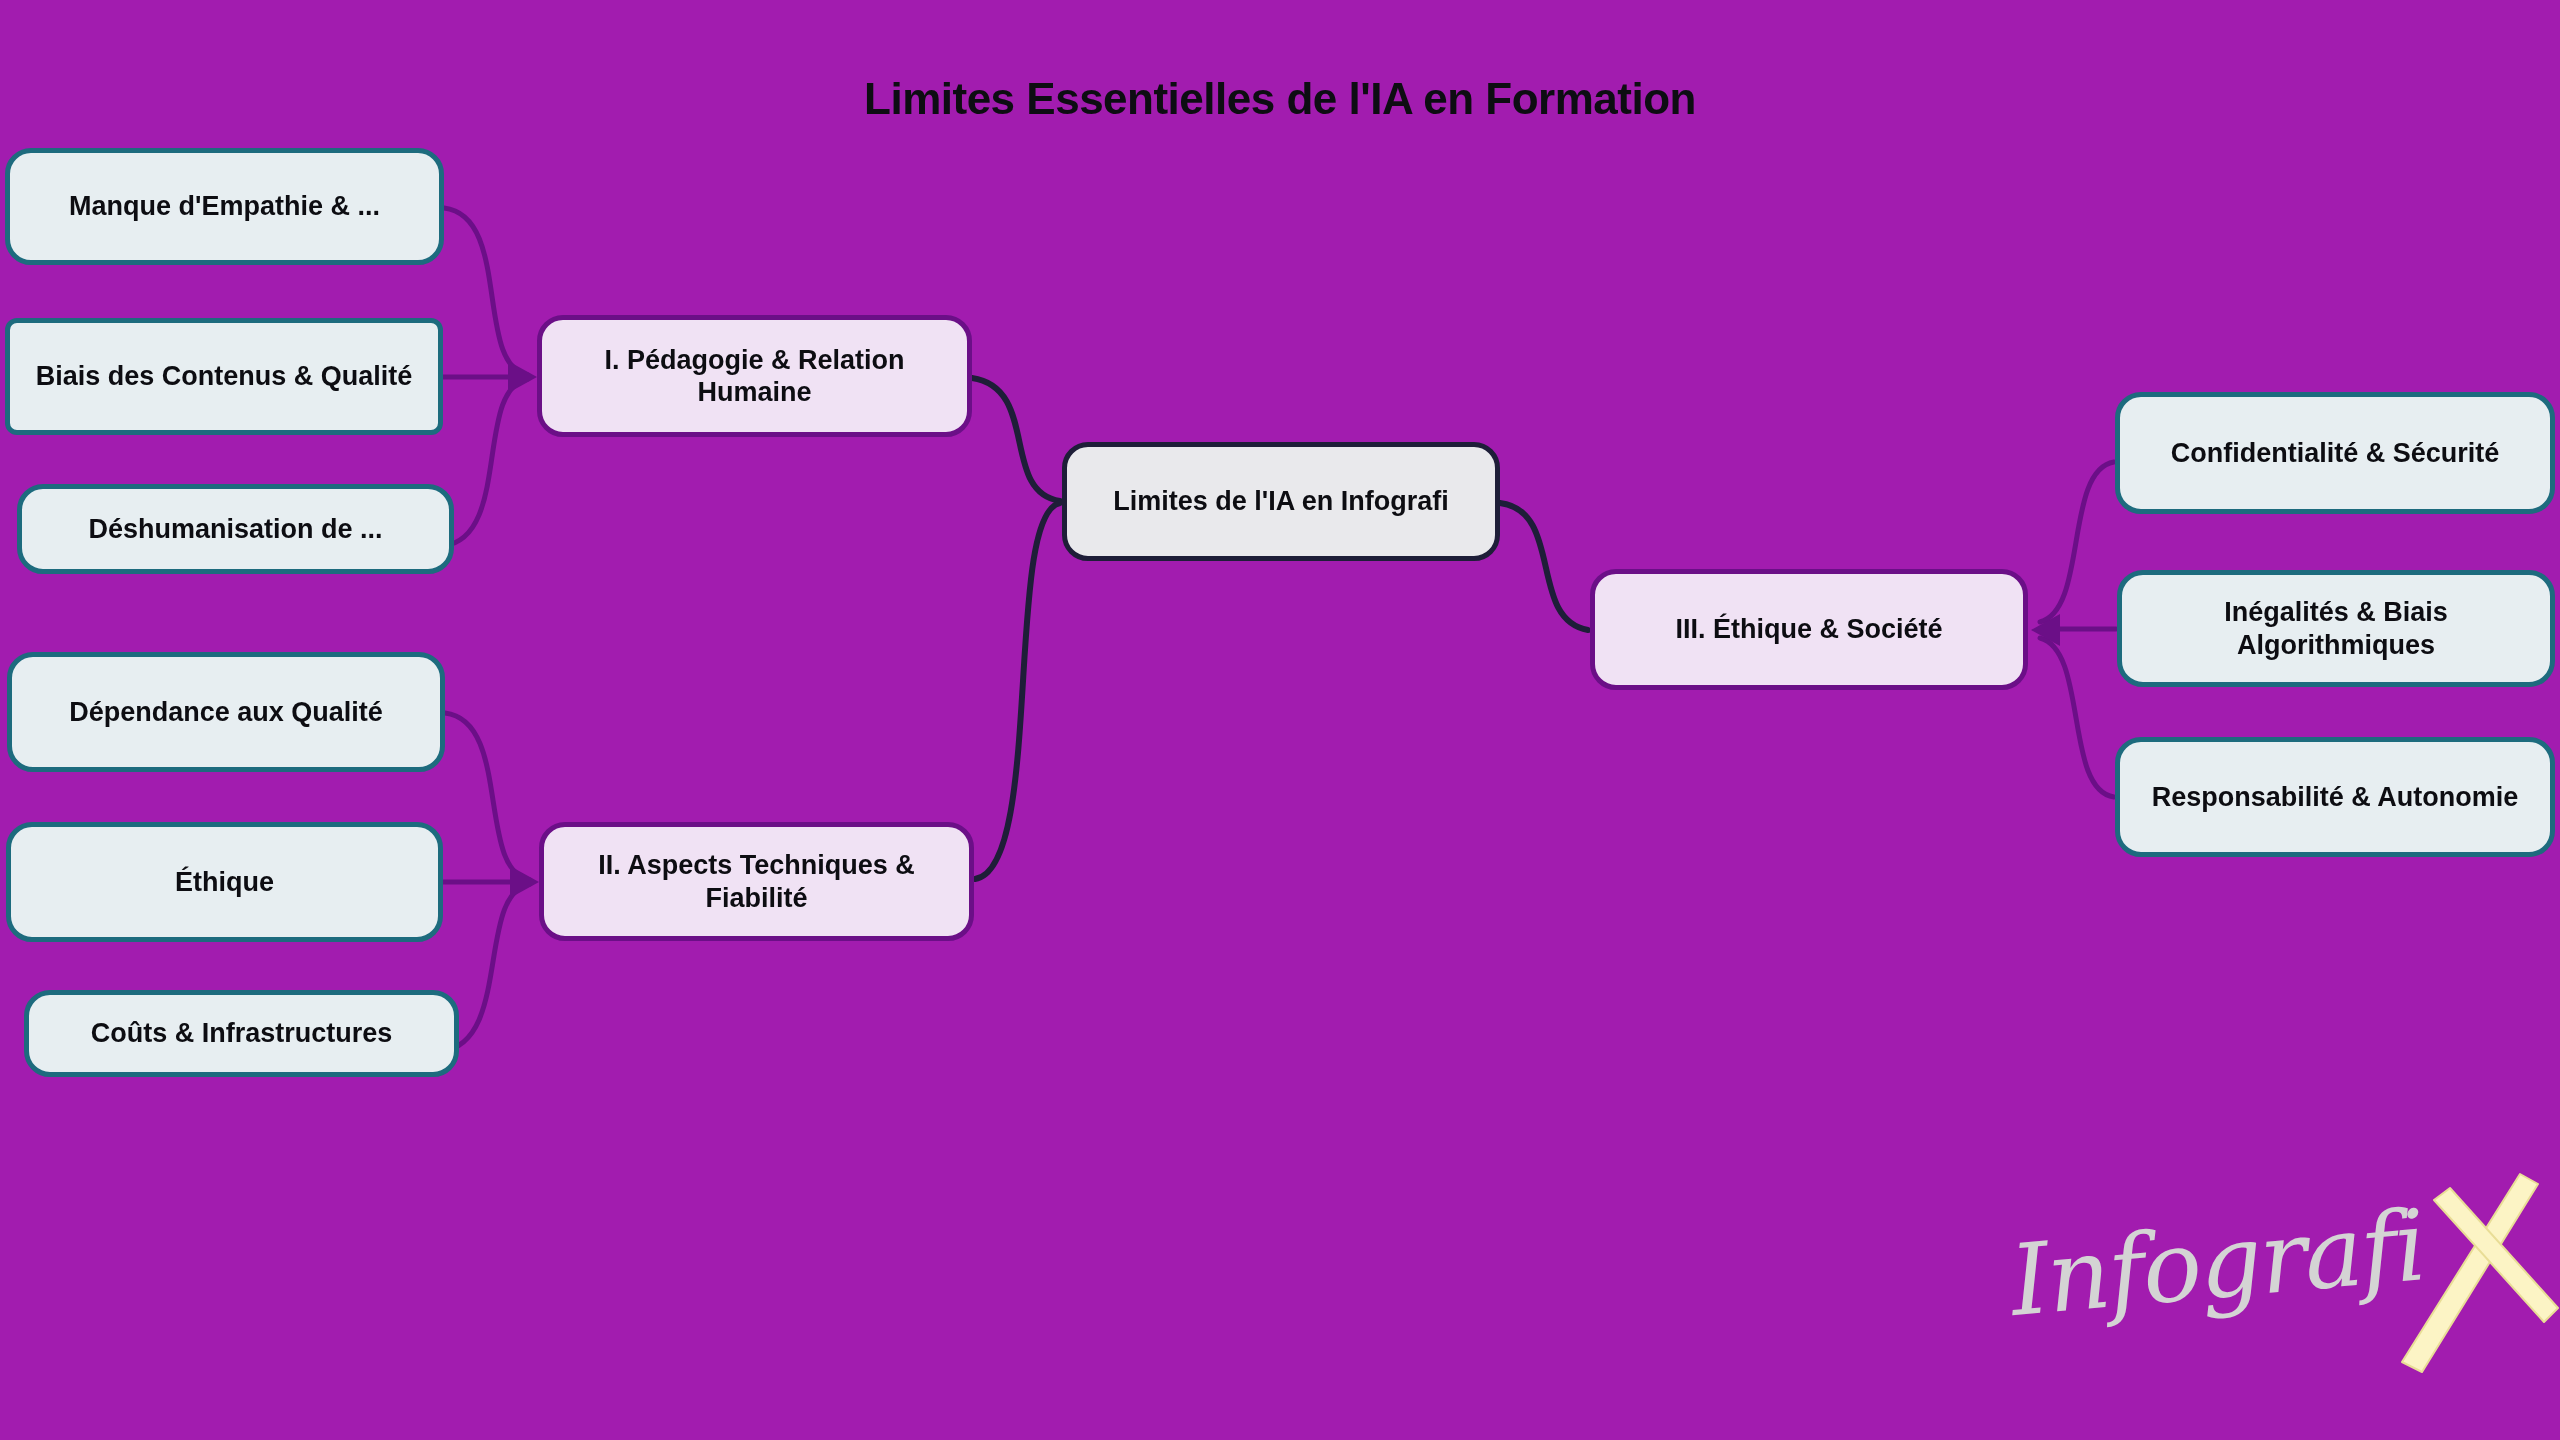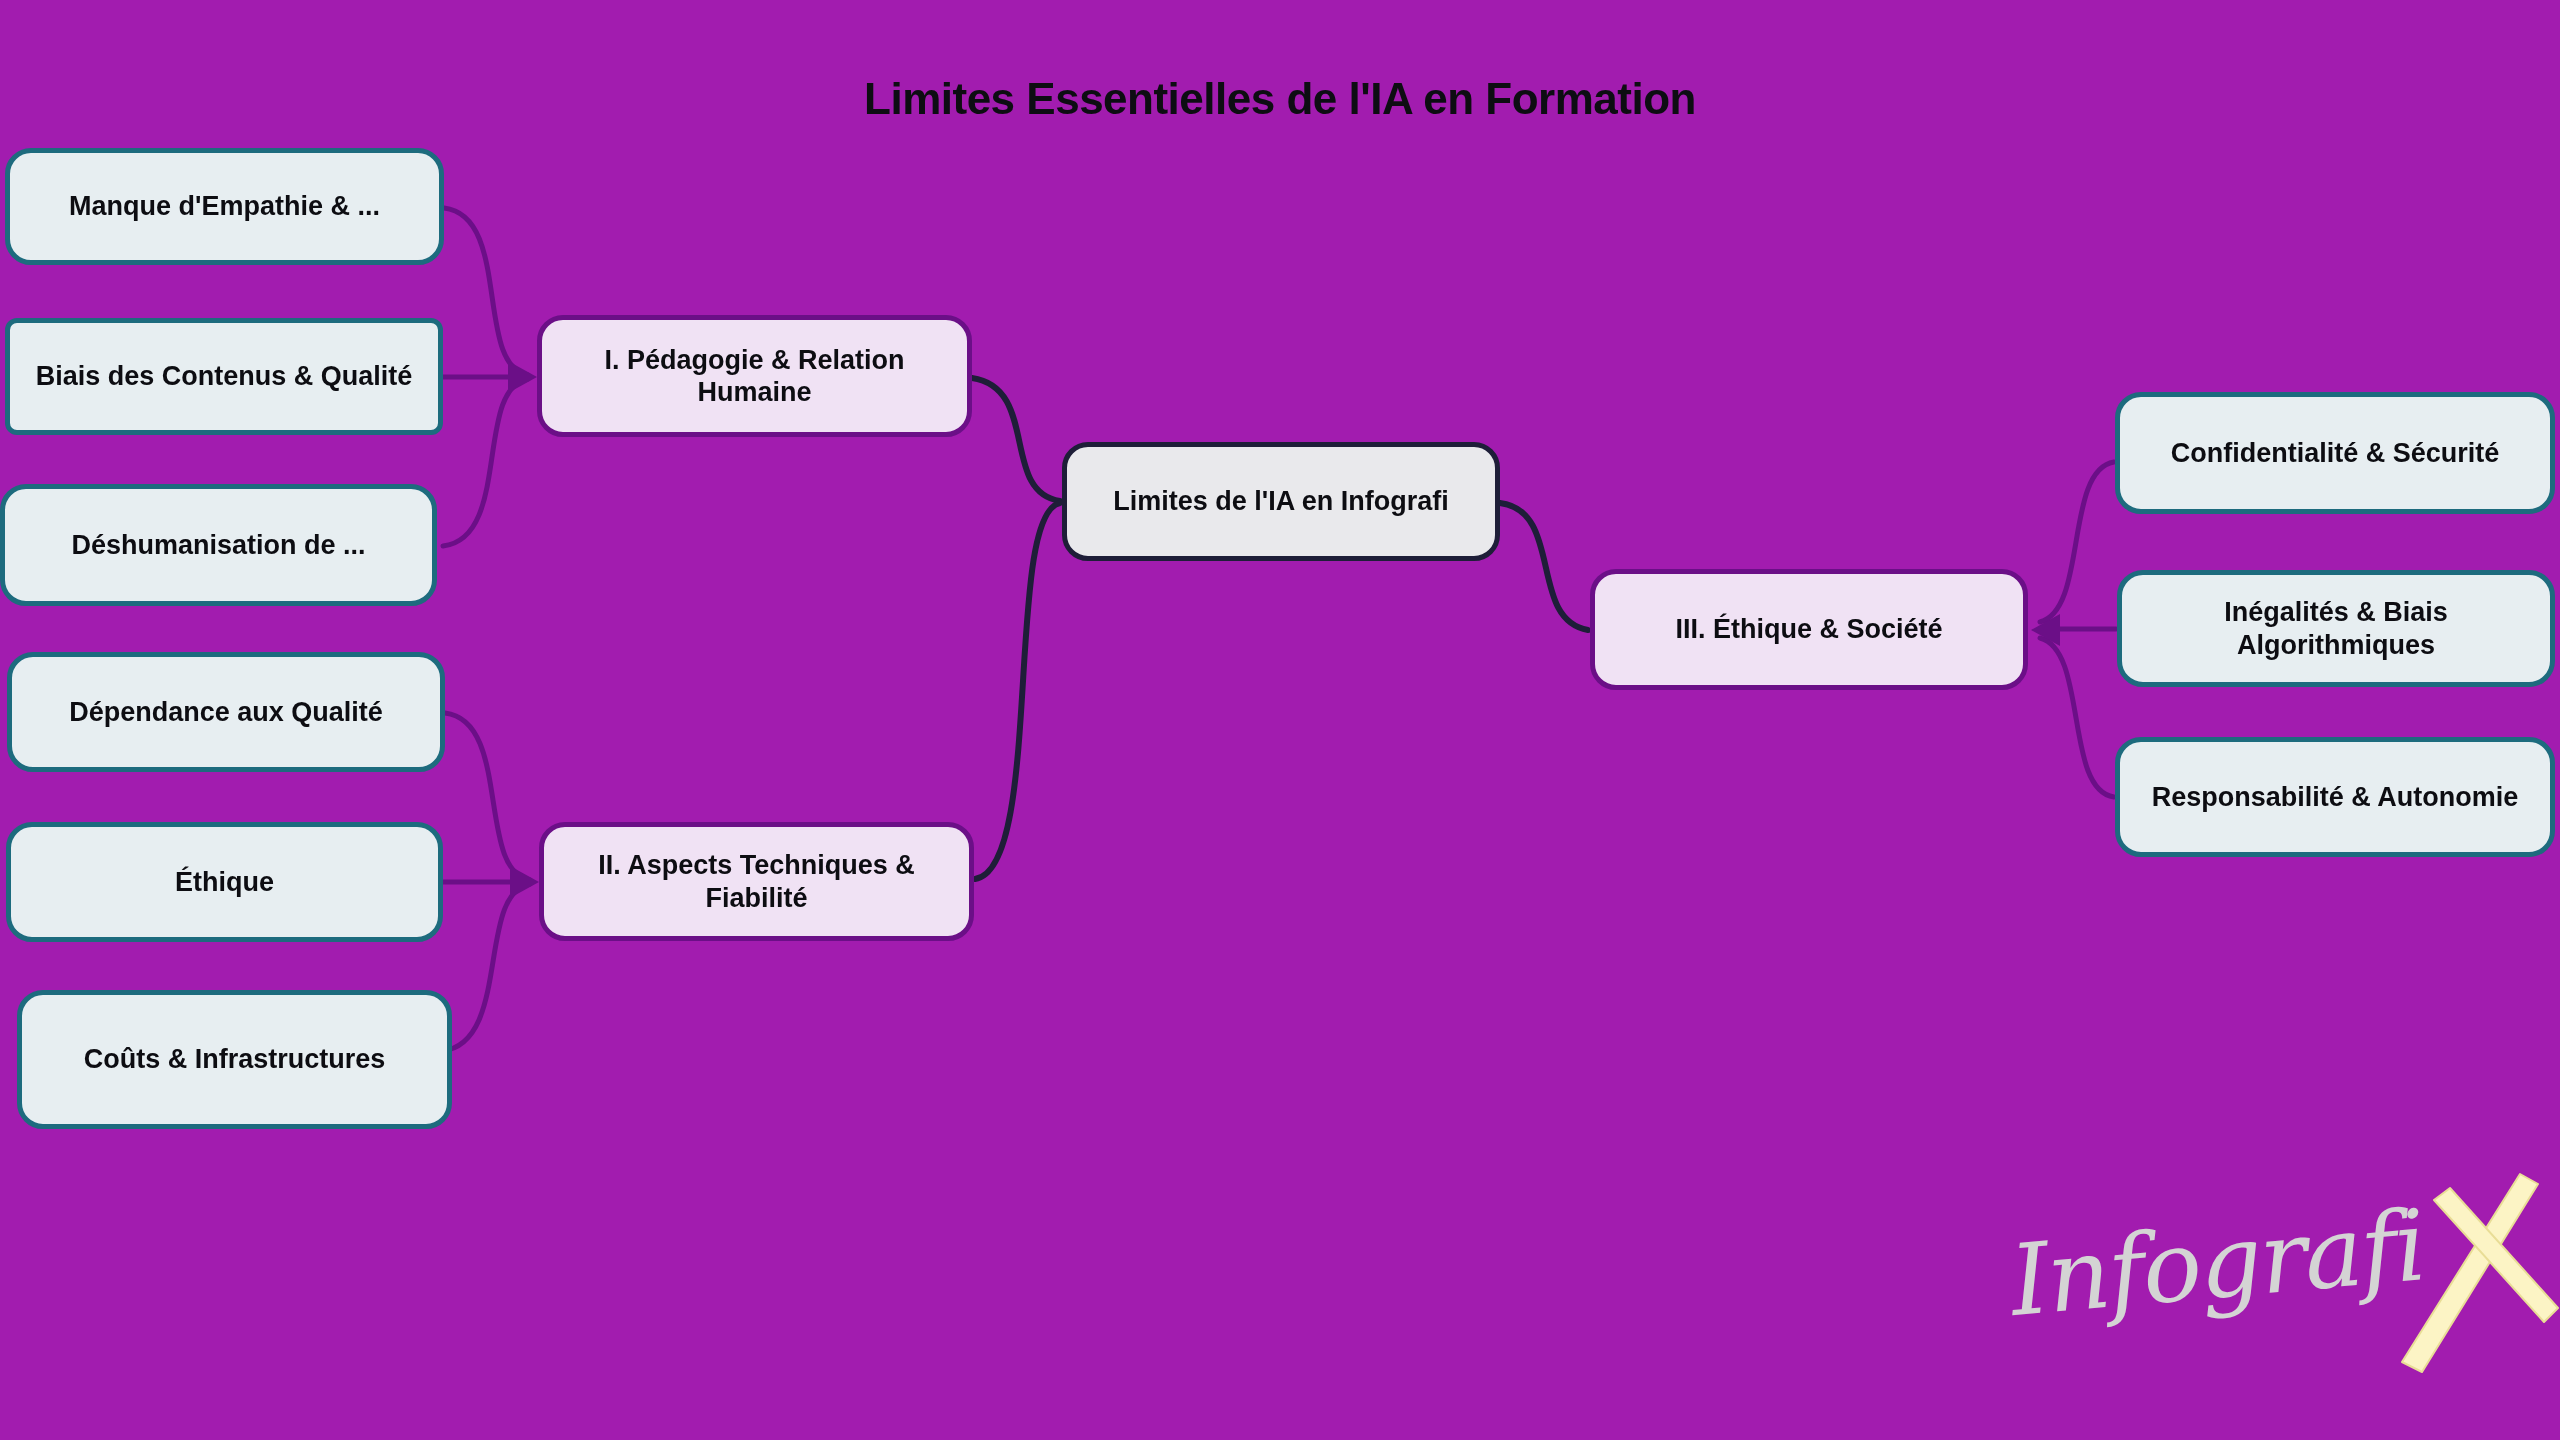--- a/index.html
+++ b/index.html
@@ -94,25 +94,25 @@
       <path d="M972,378 C1040,388 1000,492 1060,501"></path>
       <path d="M975,879 C1044,869 1004,514 1060,503"></path>
       <path d="M1500,503 C1564,511 1528,620 1588,630"></path>
     </g>
   </svg>
 
   <div class="diagram-title">Limites Essentielles de l'IA en Formation</div>
 
   <div class="node leaf" style="left:5px;  top:148px; width:439px; height:117px;">Manque d'Empathie &amp; ...</div>
   <div class="node leaf" style="left:5px;  top:318px; width:438px; height:117px;border-radius:12px;">Biais des Contenus &amp; Qualité</div>
-  <div class="node leaf" style="left:0;  top:484px; width:437px; height:122px;">Déshumanisation de ...</div>
+  <div class="node leaf" style="left:17px;  top:484px; width:437px; height:90px;">Déshumanisation de ...</div>
 
   <div class="node leaf" style="left:7px;  top:652px; width:438px; height:120px;">Dépendance aux Qualité</div>
   <div class="node leaf" style="left:6px;  top:822px; width:437px; height:120px;">Éthique</div>
-  <div class="node leaf" style="left:17px;  top:990px; width:435px; height:139px;">Coûts &amp; Infrastructures</div>
+  <div class="node leaf" style="left:24px;  top:990px; width:435px; height:87px;">Coûts &amp; Infrastructures</div>
 
   <div class="node branch" style="left:537px; top:315px; width:435px; height:122px;">I. Pédagogie &amp; Relation Humaine</div>
   <div class="node branch" style="left:539px; top:822px; width:435px; height:119px;">II. Aspects Techniques &amp; Fiabilité</div>
   <div class="node branch" style="left:1590px; top:569px; width:438px; height:121px;">III. Éthique &amp; Société</div>
 
   <div class="node root" style="left:1062px; top:442px; width:438px; height:119px;">Limites de l'IA en Infografi</div>
 
   <div class="node leaf" style="left:2115px; top:392px; width:440px; height:122px;">Confidentialité &amp; Sécurité</div>
   <div class="node leaf" style="left:2117px; top:570px; width:438px; height:117px;">Inégalités &amp; Biais Algorithmiques</div>
   <div class="node leaf" style="left:2115px; top:737px; width:440px; height:120px;">Responsabilité &amp; Autonomie</div>

